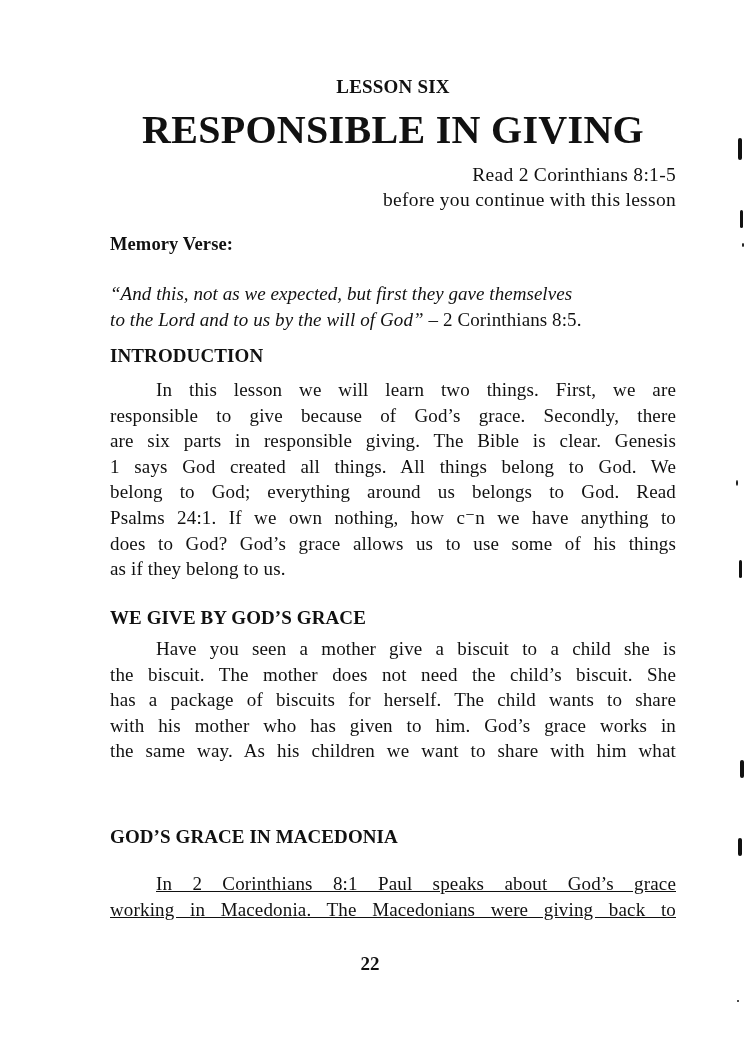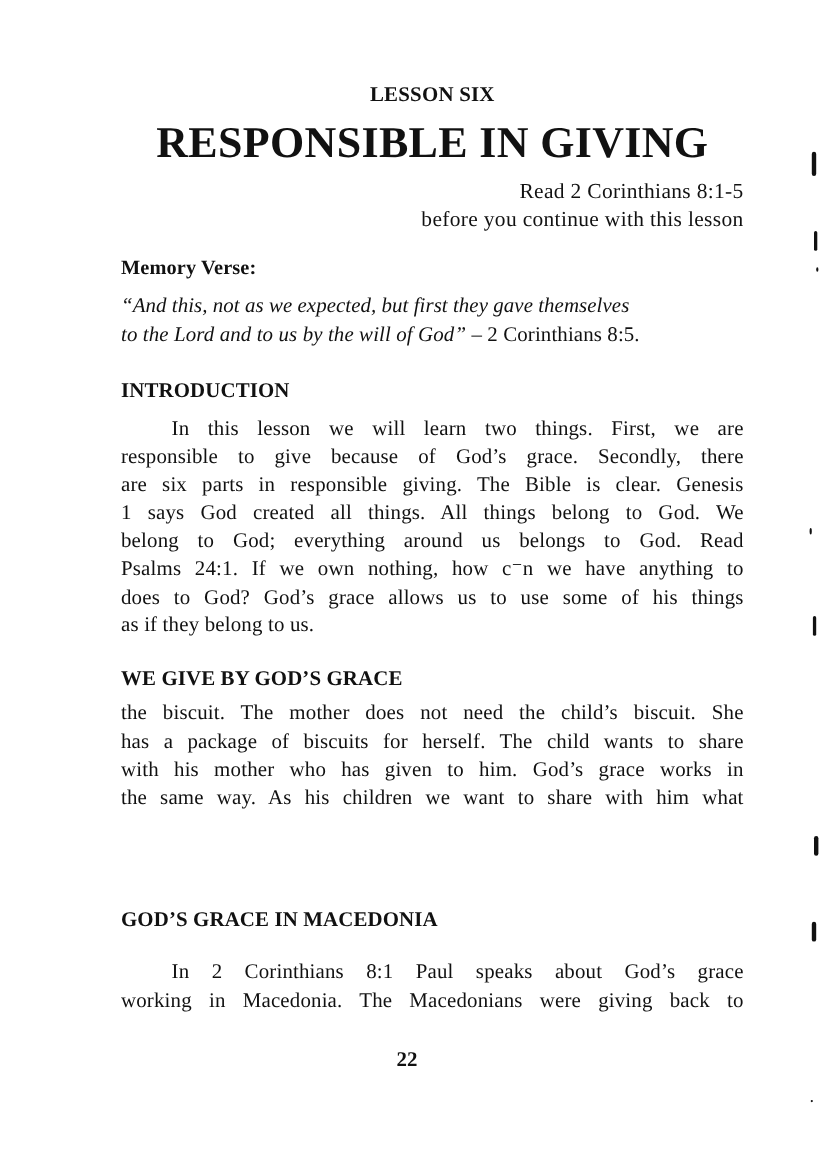--- a/index.html
+++ b/index.html
@@ -50,47 +50,48 @@
 
   <div class="lesson-num">LESSON SIX</div>
   <div class="title">RESPONSIBLE IN GIVING</div>
 
   <div class="read">
     <div>Read 2 Corinthians 8:1-5</div>
     <div>before you continue with this lesson</div>
   </div>
 
   <div class="heading memory-label" style="top:234px;">Memory Verse:</div>
-  <div class="verse" style="top:266px;">
+  <div class="verse" style="top:281px;">
     <div class="italic" style="letter-spacing:0.05px;">“And this, not as we expected, but first they gave themselves</div>
     <div><span class="italic">to the Lord and to us by the will of God”</span><span> – 2 Corinthians 8:5.</span></div>
   </div>
 
   <div class="heading" style="top:345px;text-align:right;">INTRODUCTION</div>
   <div class="para" style="top:377px;">
     <span class="line indent">In this lesson we will learn two things. First, we are</span>
     <span class="line">responsible to give because of God’s grace. Secondly, there</span>
     <span class="line">are six parts in responsible giving. The Bible is clear. Genesis</span>
     <span class="line">1 says God created all things. All things belong to God. We</span>
     <span class="line">belong to God; everything around us belongs to God. Read</span>
     <span class="line">Psalms 24:1. If we own nothing, how c⁻n we have anything to</span>
     <span class="line">does to God? God’s grace allows us to use some of his things</span>
     <span class="line last">as if they belong to us.</span>
   </div>
 
   <div class="heading" style="top:607px;text-align:center;">WE GIVE BY GOD’S GRACE</div>
   <div class="para" style="top:636px;">
+    <span class="line indent">Have you seen a mother give a biscuit to a child she is</span>
     <span class="line">the biscuit. The mother does not need the child’s biscuit. She</span>
     <span class="line">has a package of biscuits for herself. The child wants to share</span>
     <span class="line">with his mother who has given to him. God’s grace works in</span>
     <span class="line">the same way. As his children we want to share with him what</span>
   </div>
 
   <div class="heading" style="top:826px;font-family:Liberation Serif, serif;">GOD’S GRACE IN MACEDONIA</div>
-  <div class="para" style="top:871px;">
+  <div class="para" style="top:871px;text-decoration:underline;">
     <span class="line indent">In 2 Corinthians 8:1 Paul speaks about God’s grace</span>
     <span class="line">working in Macedonia. The Macedonians were giving back to</span>
   </div>
 
   <div class="page-number">22</div>
 </div>
 
 <div>
   <div class="artifact" style="left:738px; top:138px; width:4px; height:22px; border-radius:2px;"></div>
   <div class="artifact" style="left:740px; top:210px; width:3px; height:18px; border-radius:2px;"></div>

